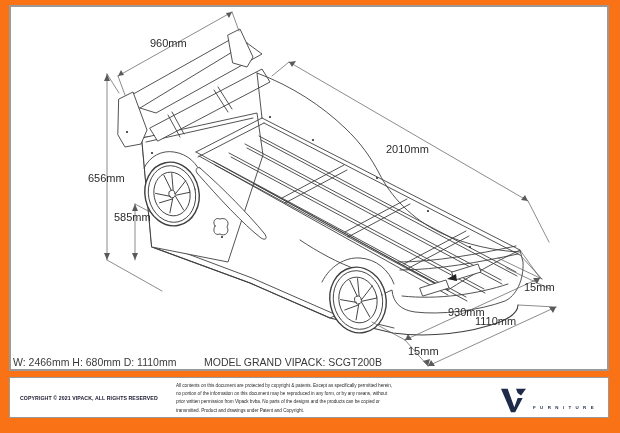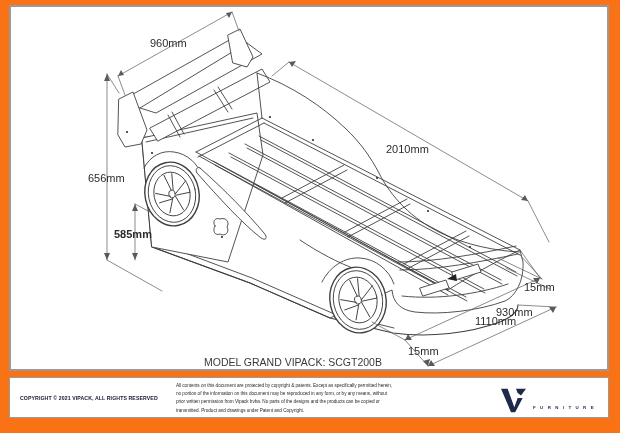--- a/index.html
+++ b/index.html
@@ -193,26 +193,27 @@
       <path fill="#5a5a5a" stroke="none" d="M428,366 L 435,366 L 431,360 Z M556,307 L 549,307 L 553,313 Z"></path>
 
       <path d="M372,322 L 405,340 M405,340 L 428,366 M518,305 L 556,307 M520,250 L 540,278"></path>
       <path fill="#5a5a5a" stroke="none" d="M428,366 L 423,361 L 430,359 Z"></path>
     </g>
   </svg>
 
   <div class="dim-label" style="left:150px;top:37px;">960mm</div>
   <div class="dim-label" style="left:386px;top:123px;margin-top:20px;">2010mm</div>
   <div class="dim-label" style="left:88px;top:172px;text-align:right;">656mm</div>
-  <div class="dim-label" style="left:114px;top:228px;font-weight:bold;">585mm</div>
+  <div class="dim-label" style="left:114px;top:211px;">585mm</div>
   <div class="dim-label" style="left:524px;top:281px;">15mm</div>
-  <div class="dim-label" style="left:448px;top:306px;margin-left:48px;">930mm</div>
+  <div class="dim-label" style="left:448px;top:306px;">930mm</div>
   <div class="dim-label" style="left:475px;top:315px;">1110mm</div>
   <div class="dim-label" style="left:408px;top:345px;">15mm</div>
 
+  <div class="spec-row" style="left:13px;">W: 2466mm H: 680mm D: 1110mm</div>
   <div class="spec-row" style="left:204px;">MODEL GRAND VIPACK: SCGT200B</div>
 
   <div id="footer-box">
     <div id="copyright-cell">COPYRIGHT © 2021 VIPACK, ALL RIGHTS RESERVED</div>
 
     <div id="legal-cell">
       <div class="legal-line">All contents on this document are protected by copyright &amp; patents. Except as specifically permitted herein,</div>
       <div class="legal-line">no portion of the information on this document may be reproduced in any form, or by any means, without</div>
       <div class="legal-line">prior written permission from Vipack bvba. No parts of the designs and the products can be copied or</div>
       <div class="legal-line">transmitted. Product and drawings under Patent and Copyright.</div>

